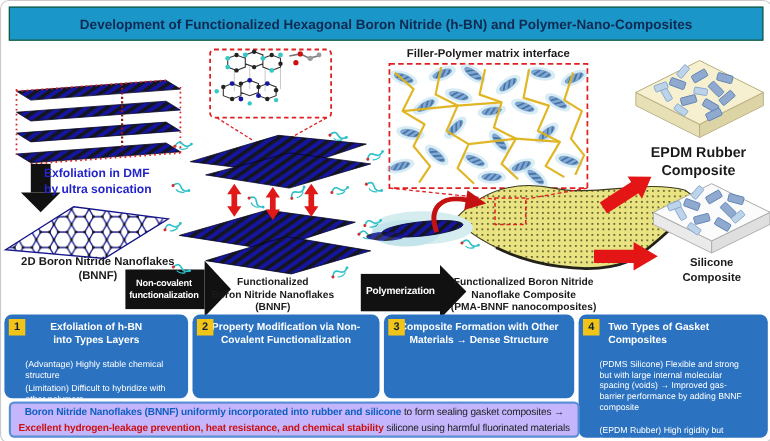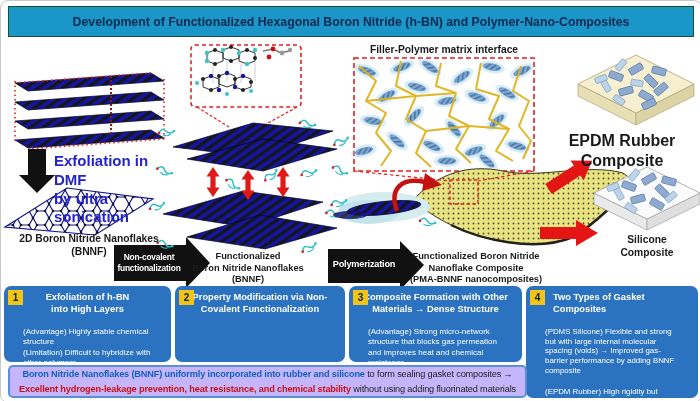--- a/index.html
+++ b/index.html
@@ -290,66 +290,65 @@
       <use href="#cf" transform="translate(668,180) rotate(15)"></use>
         <use href="#cf2" transform="translate(612,186) rotate(-20)"></use>
       <use href="#cf2" transform="translate(630,207) rotate(35)"></use>
     </g>
   </svg>
 
   <div class="abs banner">
     <span>Development of Functionalized Hexagonal Boron Nitride (h-BN) and Polymer-Nano-Composites</span>
   </div>
 
-  <div class="abs lbl blue-lbl" style="left:53px;top:151px;width:120px;font-size:15px;">Exfoliation in DMF
+  <div class="abs lbl blue-lbl" style="left:39px;top:151px;width:120px;font-size:11px;">Exfoliation in DMF
 by ultra sonication</div>
   <div class="abs lbl" style="left:0px;top:232px;width:176px;font-size:10.3px;">2D Boron Nitride Nanoflakes
 (BNNF)</div>
   <div class="abs lbl white" style="left:110px;top:251px;width:76px;font-size:8.4px;letter-spacing:-0.2px;">Non-covalent
 functionalization</div>
   <div class="abs lbl" style="left:172px;top:250px;width:150px;font-size:9.3px;">Functionalized
 Boron Nitride Nanoflakes
 (BNNF)</div>
   <div class="abs lbl white" style="left:328px;top:258px;width:70px;font-size:9.2px;letter-spacing:-0.2px;">Polymerization</div>
   <div class="abs lbl" style="left:352px;top:43px;width:182px;font-size:10.3px;">Filler-Polymer matrix interface</div>
   <div class="abs lbl" style="left:405px;top:250px;width:140px;font-size:9.3px;">Functionalized Boron Nitride
 Nanoflake Composite
 (PMA-BNNF nanocomposites)</div>
-  <div class="abs lbl" style="left:563px;top:130px;width:116px;font-size:16px;">EPDM Rubber
+  <div class="abs lbl" style="left:576px;top:130px;width:116px;font-size:13px;">EPDM Rubber
 Composite</div>
   <div class="abs lbl" style="left:590px;top:233px;width:112px;font-size:10.3px;">Silicone
 Composite</div>
 
   <div class="step" style="left:3px;top:285px;width:153px;height:67px;">
     <div class="badge">1</div>
     <h3>Exfoliation of h-BN
-into High Layers</h3>
+into Types Layers</h3>
     <p>(Advantage) Highly stable chemical structure
 (Limitation) Difficult to hybridize with other polymers</p>
   </div>
   <div class="step" style="left:174px;top:285px;width:156px;height:67px;">
     <div class="badge">2</div>
     <h3>Property Modification via Non-
 Covalent Functionalization</h3>
   </div>
   <div class="step" style="left:348px;top:285px;width:159px;height:67px;">
     <div class="badge">3</div>
     <h3>Composite Formation with Other
 Materials → Dense Structure</h3>
-    <p>(Advantage) Strong micro-network structure that blocks gas permeation and improves heat and chemical resistance</p>
   </div>
   <div class="step step4" style="left:525px;top:285px;width:158px;height:103px;">
     <div class="badge">4</div>
     <h3>Two Types of Gasket Composites</h3>
     <p>(PDMS Silicone) Flexible and strong but with large internal molecular spacing (voids) → Improved gas-barrier performance by adding BNNF composite</p>
     <p>(EPDM Rubber) High rigidity but limited thermal/chemical stability → Improved chemical resistance by adding BNNF composite</p>
   </div>
 
   <div class="abs summary">
     <div class="l">
       <span class="sblue">Boron Nitride Nanoflakes (BNNF) uniformly incorporated into rubber and silicone</span><span> to form sealing gasket composites →</span>
     </div>
     <div class="l">
-      <span class="sred">Excellent hydrogen-leakage prevention, heat resistance, and chemical stability</span><span> without using adding fluorinated materials</span>
+      <span class="sred">Excellent hydrogen-leakage prevention, heat resistance, and chemical stability</span><span> silicone using harmful fluorinated materials</span>
     </div>
   </div>
 
 </div>
 
 </body></html>

